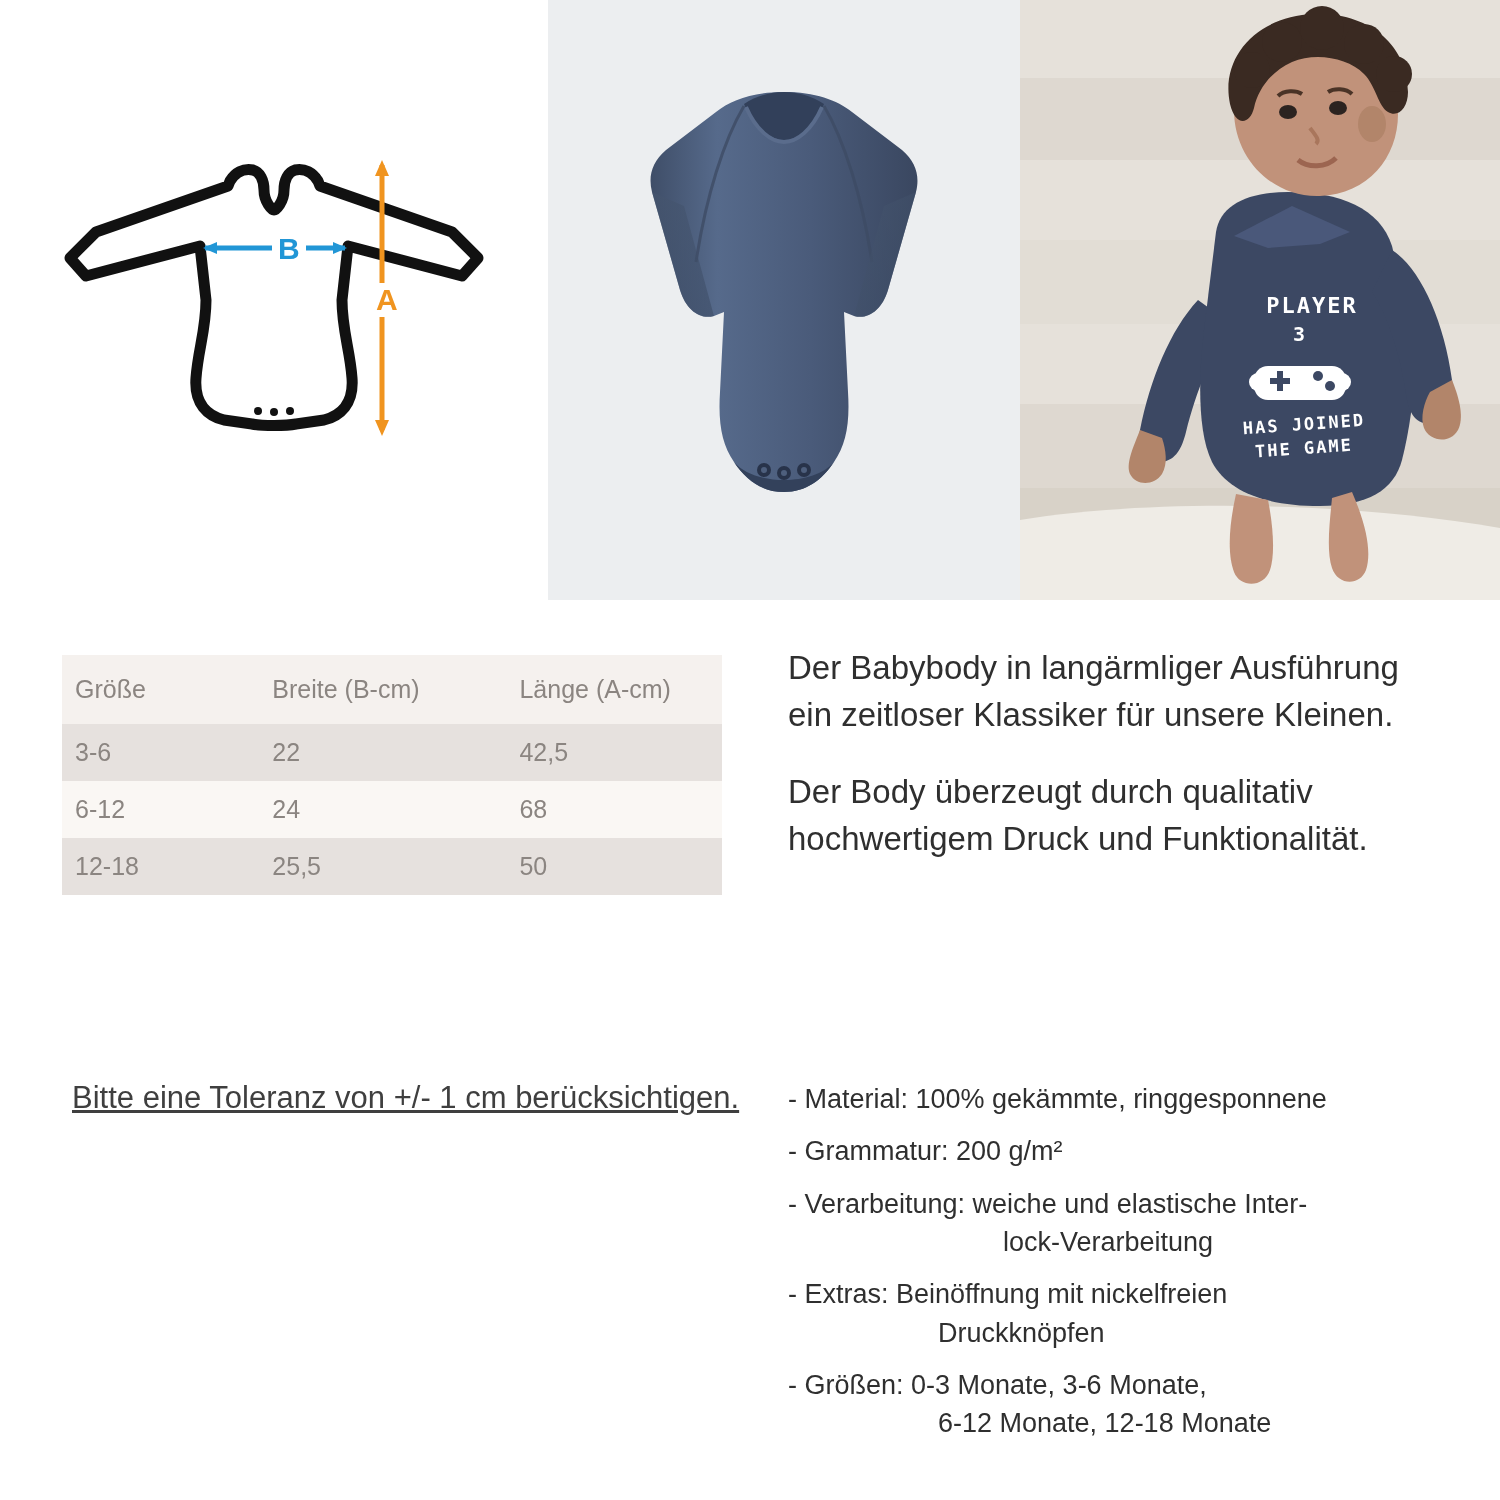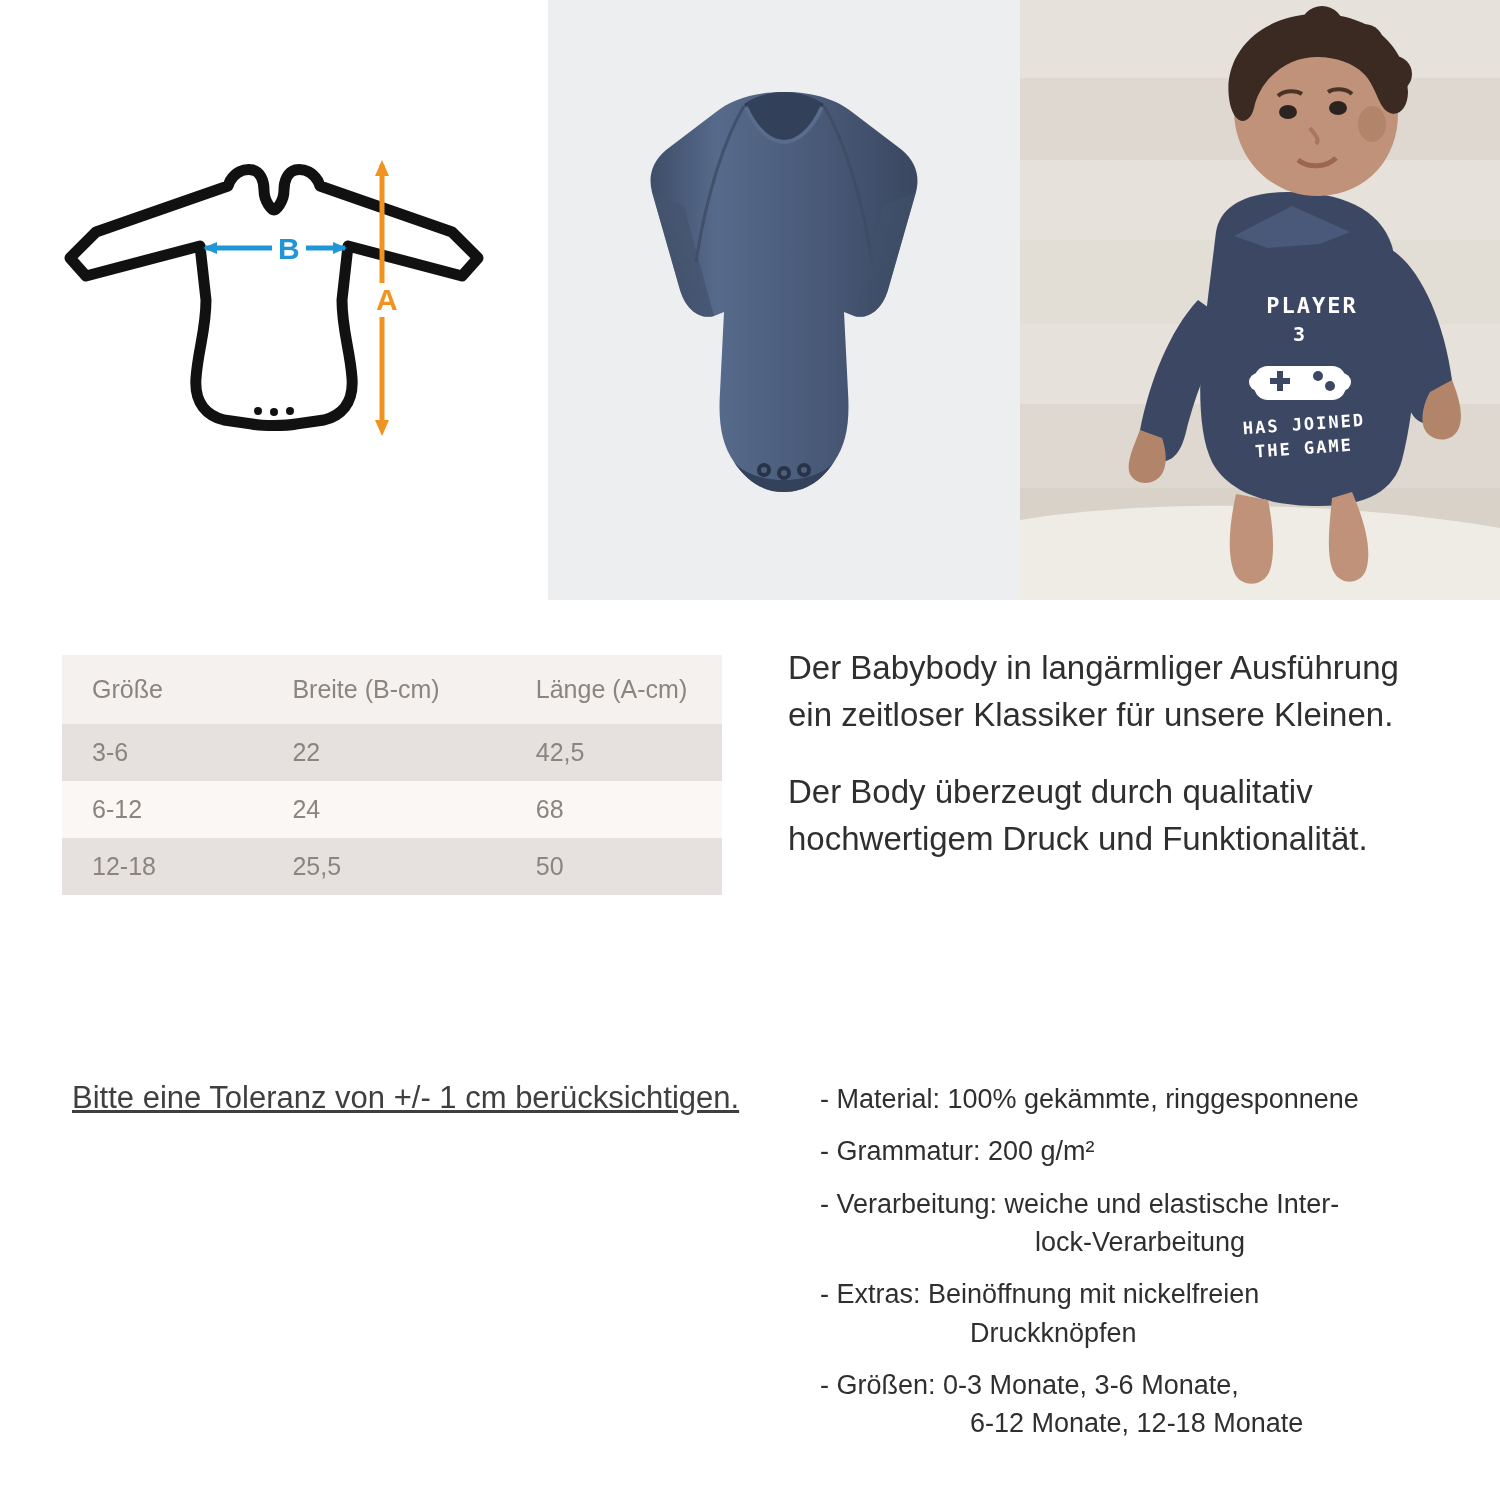--- a/index.html
+++ b/index.html
@@ -96,21 +96,21 @@
     left: 62px;
     top: 655px;
     width: 660px;
     border-collapse: collapse;
     font-size: 25px;
     color: #8b8581;
   }
   .size-table th,
   .size-table td {
     text-align: left;
-    padding: 14px 0 14px 30px;
+    padding: 14px 0 14px 13px;
     font-weight: normal;
   }
   .size-table thead th {
     background: #f5f1ee;
     color: #8b8581;
     font-size: 25px;
     padding-top: 20px;
     padding-bottom: 20px;
   }
   .size-table tbody tr:nth-child(odd) td { background: #e6e1de; }
@@ -142,21 +142,20 @@
   .desc p { margin: 0 0 30px 0; }
 
   .spec-list {
     position: absolute;
     left: 788px;
     top: 1080px;
     width: 660px;
     font-size: 27px;
     line-height: 1.42;
     color: #2f2f2f;
-    margin-left: 32px;
   }
   .spec-item {
     margin-bottom: 14px;
     display: block;
   }
   .spec-item .cont {
     display: block;
     padding-left: 140px;
   }
   .spec-item .cont.indent-sm { padding-left: 150px; }

